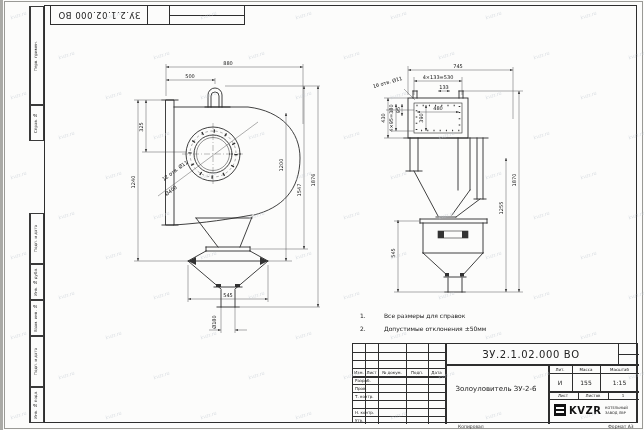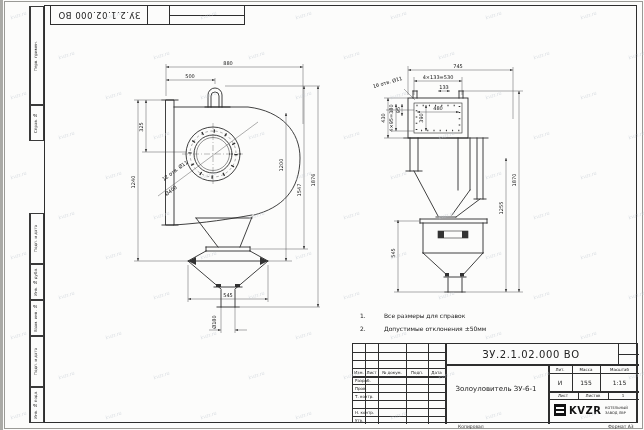--- a/index.html
+++ b/index.html
@@ -233,21 +233,21 @@
 
     <span class="lbl left" style="left:2px;top:36px;">Разраб.</span>
     <span class="lbl left" style="left:2px;top:44px;">Пров.</span>
     <span class="lbl left" style="left:2px;top:52px;">Т. контр.</span>
     <span class="lbl left" style="left:2px;top:60px;"></span>
     <span class="lbl left" style="left:2px;top:68px;">Н. контр.</span>
     <span class="lbl left" style="left:2px;top:76px;">Утв.</span>
 
     <span class="lbl big" style="left:178px;top:10px;">ЗУ.2.1.02.000 ВО</span>
 
-    <span class="lbl med" style="left:143px;top:45px;">Золоуловитель ЗУ-6-1</span>
+    <span class="lbl med" style="left:143px;top:45px;">Золоуловитель ЗУ-2-6</span>
 
     <span class="lbl" style="left:207px;top:24.5px;">Лит.</span>
     <span class="lbl" style="left:233px;top:24.5px;">Масса</span>
     <span class="lbl" style="left:266.5px;top:24.5px;">Масштаб</span>
     <span class="lbl val" style="left:207px;top:38px;">И</span>
     <span class="lbl val" style="left:233px;top:38px;">155</span>
     <span class="lbl val" style="left:266.5px;top:38px;">1:15</span>
 
     <span class="lbl" style="left:210px;top:51px;">Лист</span>
     <span class="lbl" style="left:240px;top:51px;">Листов</span>

